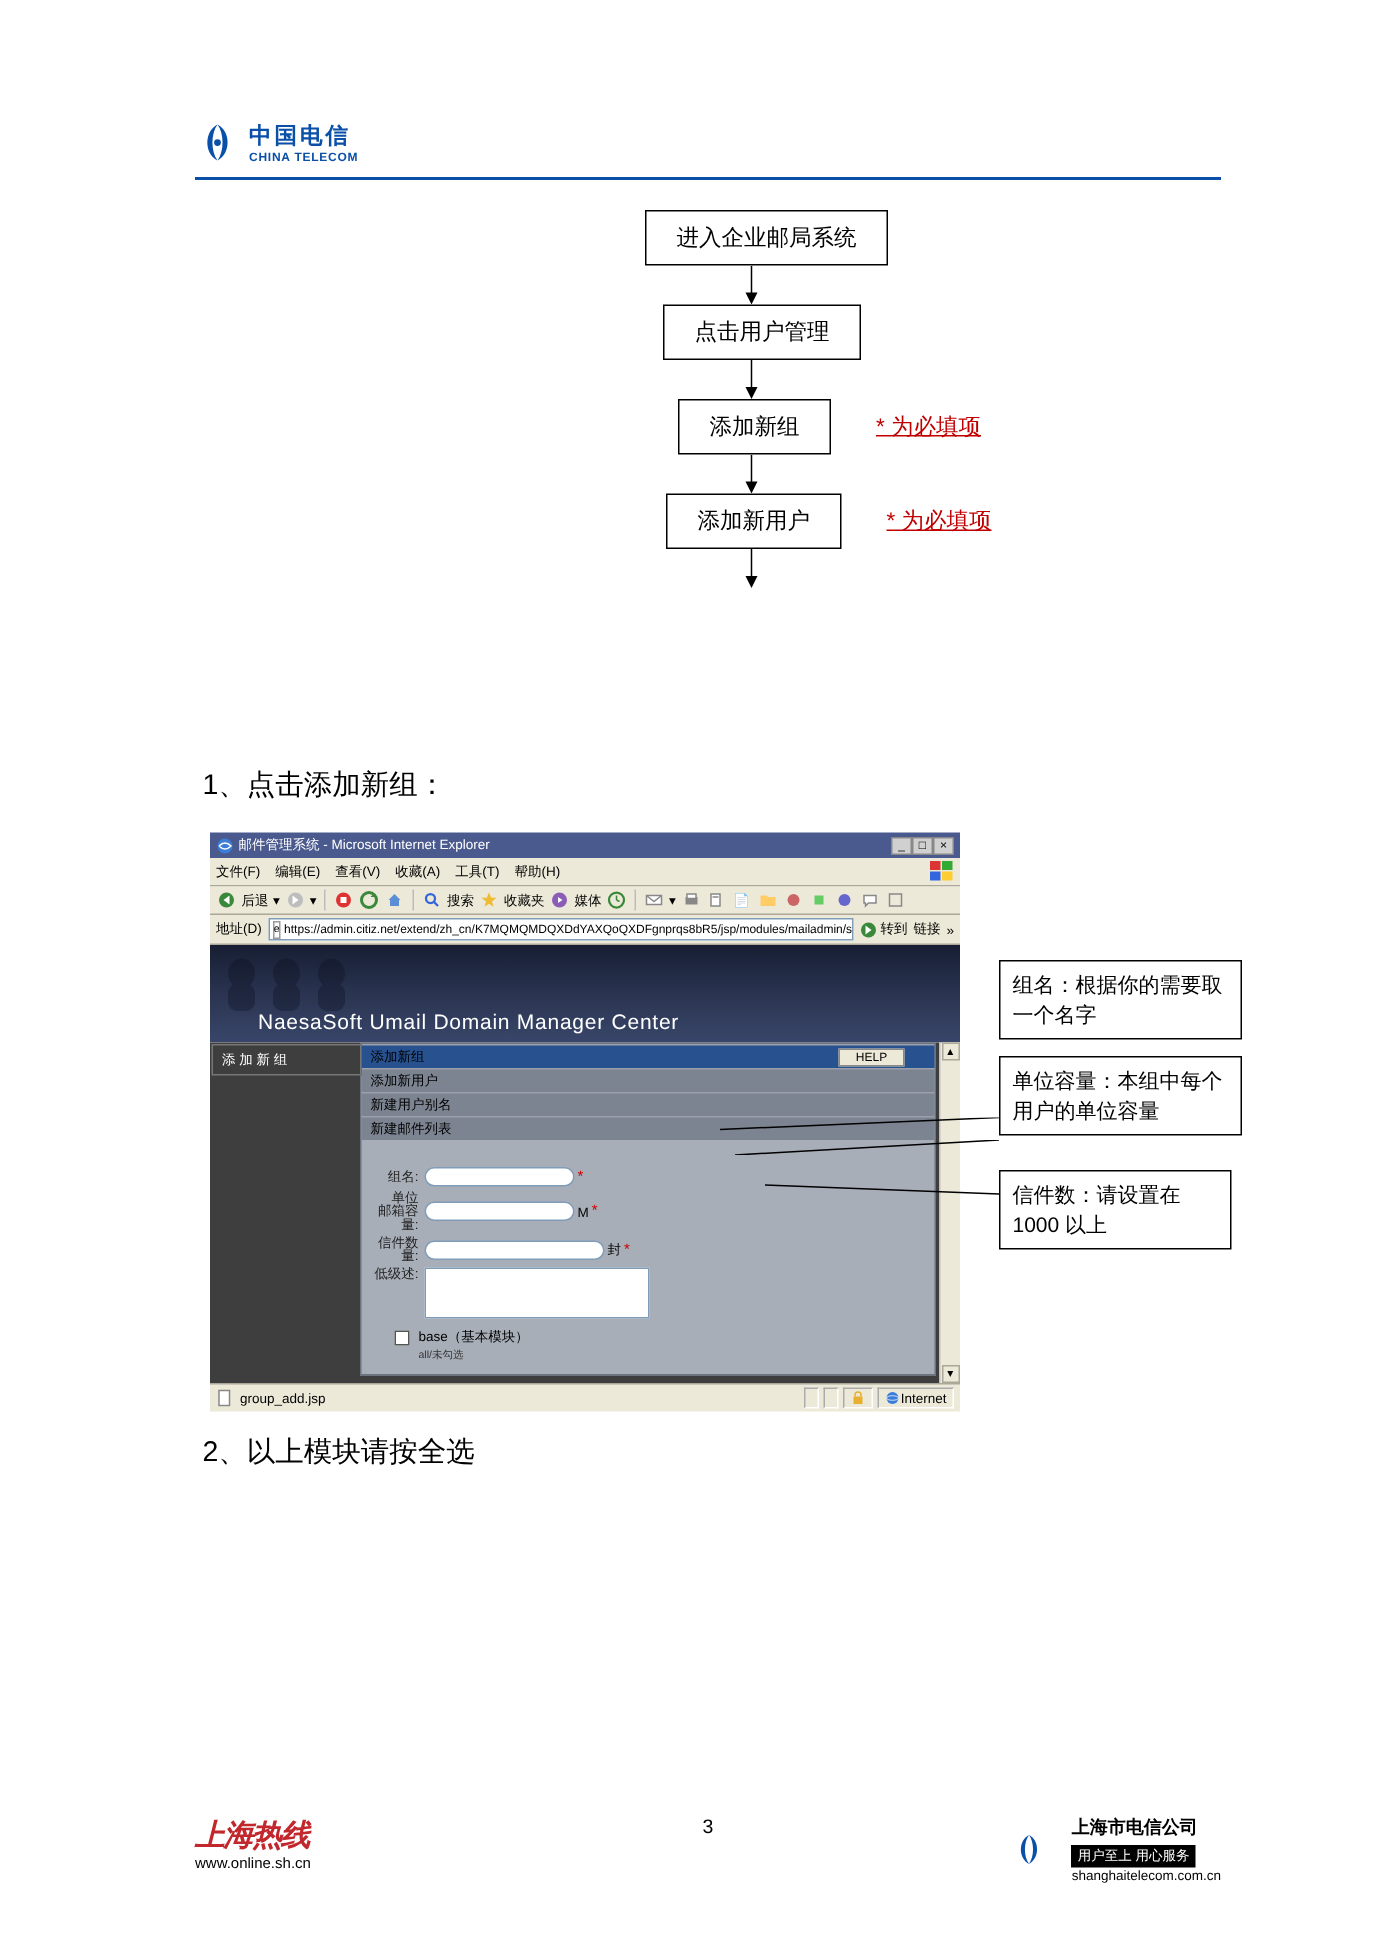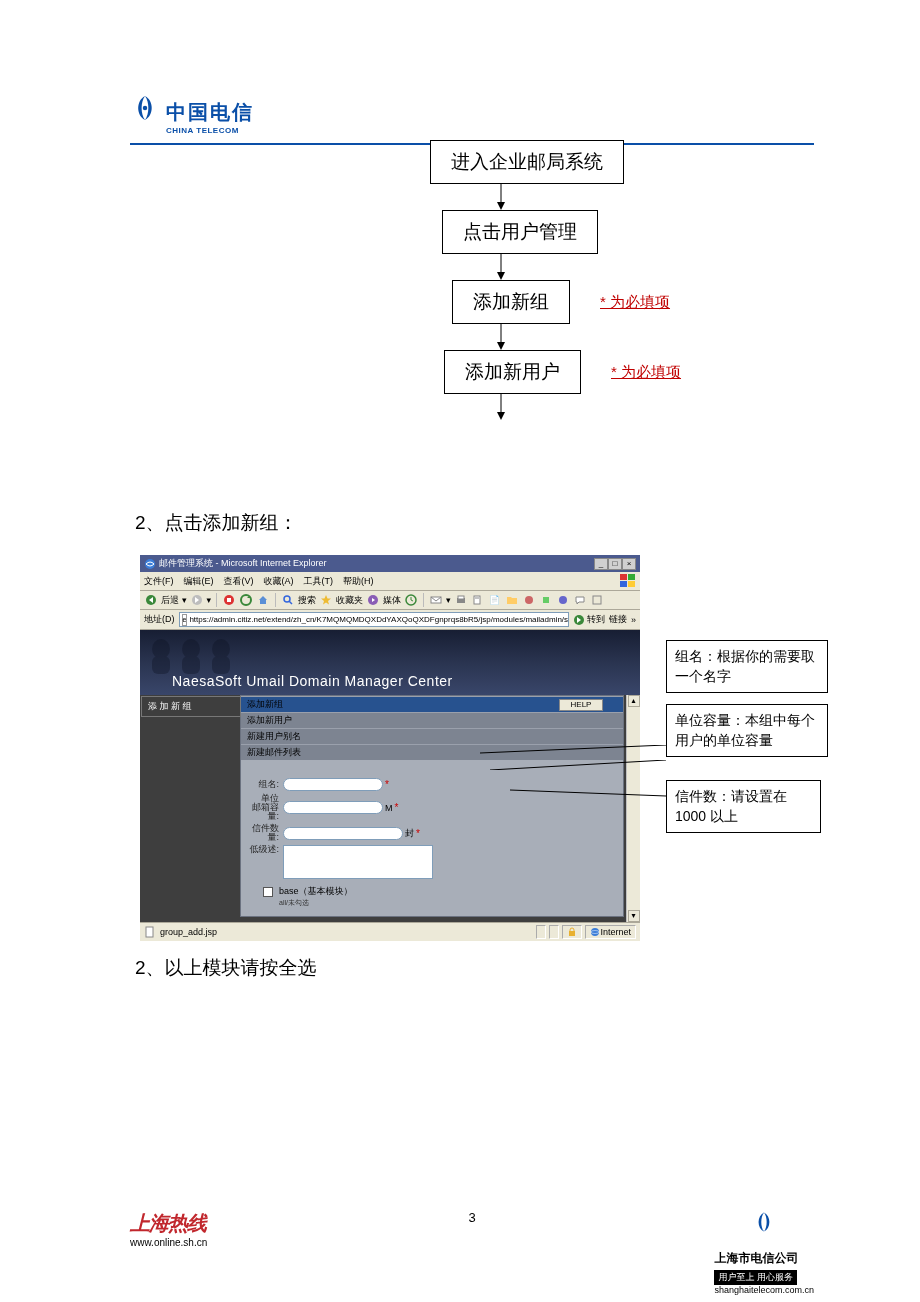--- a/index.html
+++ b/index.html
@@ -8,27 +8,27 @@
     margin: 0; padding: 0;
     background: #fff;
     font-family: "SimSun", "Microsoft YaHei", sans-serif;
     font-size: 14px;
     color: #000;
     position: relative;
   }
   .header-band { position: absolute; left: 130px; top: 80px; width: 684px; border-bottom: 2px solid #0a4fa8; padding-bottom: 8px; }
   .ct-logo { display: flex; align-items: center; gap: 6px; color: #0a4fa8; font-weight: bold; }
   .ct-mark { width: 30px; height: 30px; }
-  .ct-text { font-size: 20px; letter-spacing: 2px; margin-top: 19px; }
+  .ct-text { font-size: 15px; letter-spacing: 2px; }
   .ct-sub { font-size: 8px; color: #0a4fa8; letter-spacing: 0.5px; }
 
   .flowchart { position: absolute; left: 380px; top: 140px; width: 320px; }
   .fc-box {
     border: 1px solid #000; background: #fff;
-    padding: 8px 20px; font-size: 19px;
+    padding: 8px 20px; font-size: 15px;
     display: inline-block; text-align: center;
     margin-left: 50px;
   }
   .fc-box.narrow { min-width: 90px; padding: 8px 20px; }
   .fc-row { position: relative; display: flex; align-items: center; }
   .fc-arrow { margin-left: 115px; }
   .fc-arrow svg { display:block; }
   .fc-note { color: #c00000; font-size: 15px; margin-left: 30px; text-decoration: underline; }
 
   .section-title {
@@ -160,21 +160,21 @@
   #callout3{ left:666px; top:780px; width:155px; }
 
   .connector{ position:absolute; stroke:#000; stroke-width:1; }
 
   .footer { position:absolute; left:130px; top:1210px; width:684px; }
   .pgnum { position:absolute; left:50%; transform:translateX(-50%); top:0; font-size:13px; }
   .foot-left { position:absolute; left:0; top:0; }
   .foot-right { position:absolute; right:0; top:0; text-align:left; }
   .shonline { color:#c1272d; font-style:italic; font-weight:bold; font-size:20px; letter-spacing:-1px;}
   .shonline-url { font-size:10px; color:#000; }
-  .fr-logo { display:flex; align-items:center; gap:16px;flex-direction:column; }
+  .fr-logo { display:flex; align-items:center; gap:16px; }
   .fr-company { font-size:12px; font-weight:bold; }
   .fr-slogan { display:inline-block; background:#000; color:#fff; font-size:9px; padding:1px 4px; }
   .fr-url { font-size:9px; color:#000; }
 </style>
 </head>
 <body>
 
 <div class="header-band">
   <div class="ct-logo">
     <svg class="ct-mark" viewBox="0 0 40 40">
@@ -223,21 +223,21 @@
     <span class="fc-note">*  为必填项</span>
   </div>
   <div class="fc-arrow">
       <svg width="12" height="26">
         <line x1="6" y1="0" x2="6" y2="20" stroke="#000"></line>
         <polygon points="6,26 2,18 10,18" fill="#000"></polygon>
       </svg>
     </div>
 </div>
 
-<div id="sec1" class="section-title">2、点击添加新组：</div>
+<div id="sec1" class="section-title">1、点击添加新组：</div>
 
 <div class="screenshot">
   <div class="ie-titlebar">
     <svg class="ie-title-icon" viewBox="0 0 12 12">
         <circle cx="6" cy="6" r="5" fill="#3b7dd8"></circle>
         <path d="M2 6 Q6 2 10 6 Q6 10 2 6" fill="none" stroke="#fff" stroke-width="1"></path>
       </svg>
     <span>邮件管理系统 - Microsoft Internet Explorer</span>
     <div class="ie-winbtns">
       <div class="ie-winbtn">_</div>

